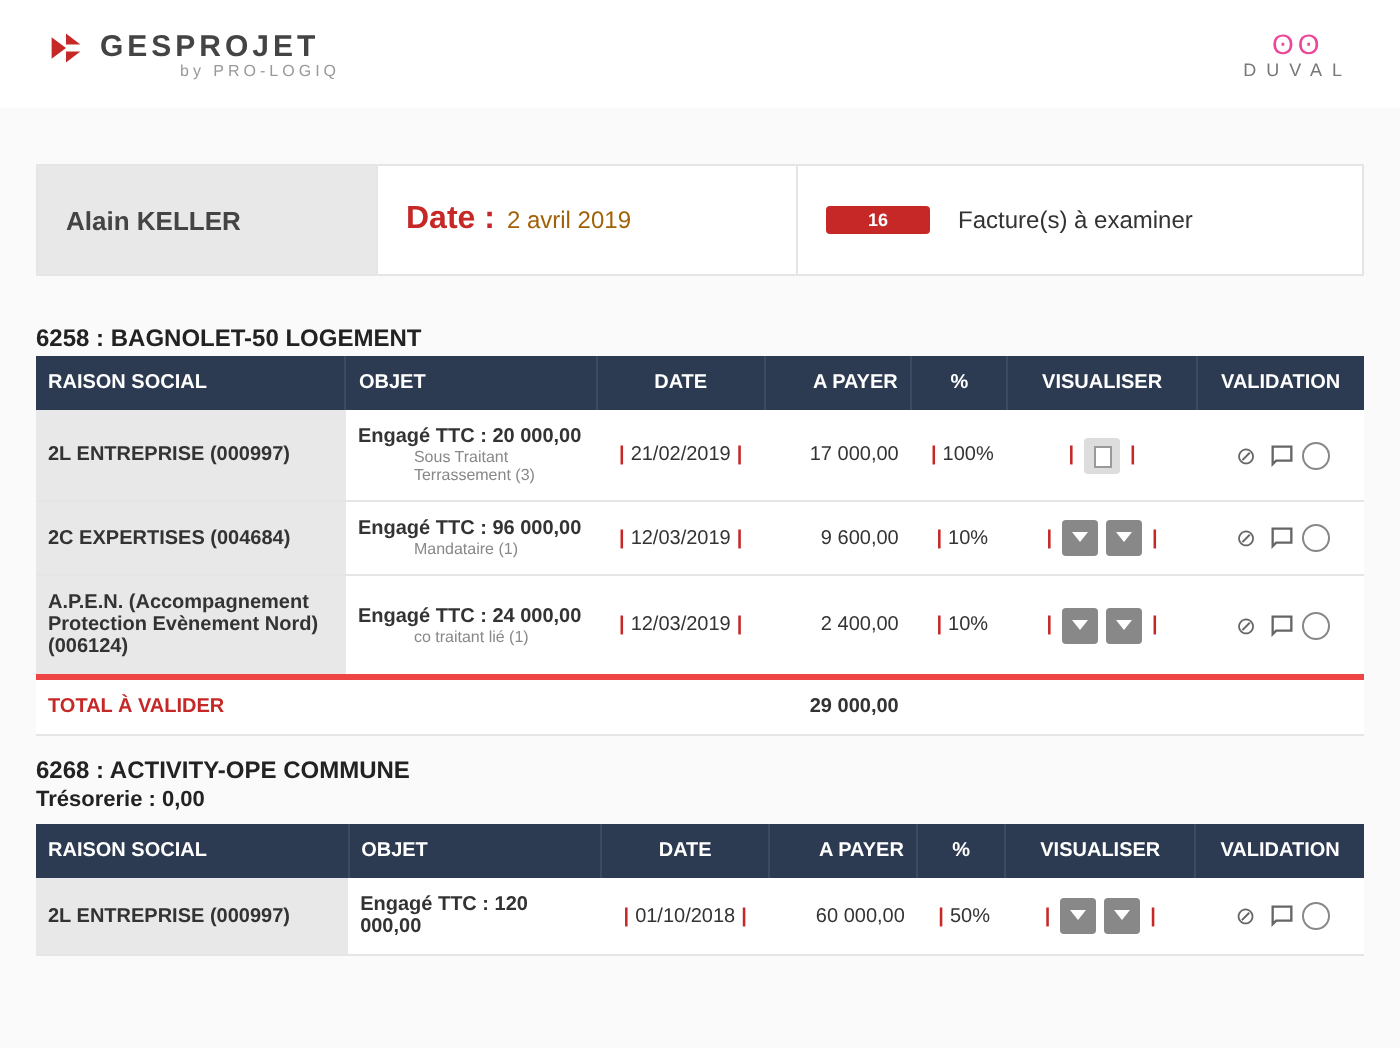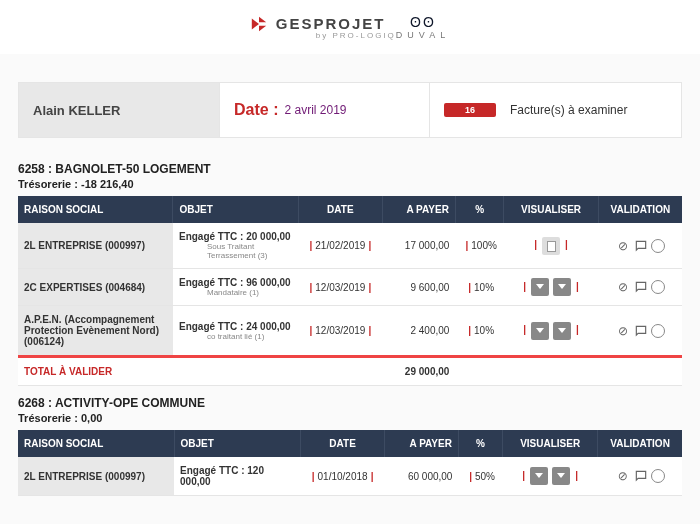--- a/index.html
+++ b/index.html
@@ -5,52 +5,52 @@
   * { box-sizing: border-box; margin: 0; padding: 0; }
   body {
     font-family: -apple-system, BlinkMacSystemFont, "Segoe UI", Arial, sans-serif;
     background: #fafafa;
     color: #333;
     font-size: 12px;
     width: 700px;
   }
   .top-header {
     display: flex;
-    justify-content: center;
+    justify-content: space-between;
     align-items: center;
     padding: 14px 24px 14px 24px;
     background: #fff;
   }
   .logo-left { display: flex; align-items: center; gap:8px;}
   .logo-mark { width:18px; height:18px; position:relative; }
   .logo-mark svg { display:block;}
   .logo-text { font-size: 15px; letter-spacing: 2px; color:#444; font-weight:600;}
   .logo-sub { font-size: 8px; letter-spacing:2px; color:#999; margin-left:26px; margin-top:-2px;padding-left:40px;}
   .logo-right { text-align:center; }
   .duval-logo { font-size:9px; letter-spacing:5px; color:#777; font-weight:500;}
-  .duval-mark { font-size:14px; color:#0f172a; letter-spacing:2px;}
+  .duval-mark { font-size:14px; color:#ec4899; letter-spacing:2px;}
   .info-bar {
     display:flex;
     margin: 28px 18px 14px 18px;
     border:1px solid #e5e5e5;
     background:#fff;
   }
   .info-cell {
     padding: 18px 14px;
     border-right:1px solid #e5e5e5;
     display:flex;
     align-items:center;
     gap:6px;
   }
-  .info-cell:first-child { background:#e8e8e8; width:201px; }
+  .info-cell:first-child { background:#e8e8e8; width:170px; }
   .info-cell:nth-child(2){ width:210px; }
   .info-cell:last-child { border-right:none; flex:1; }
   .user-name { font-size:13px; font-weight:600; color:#444;}
   .date-label { color:#c62828; font-weight:700; font-size:16px;}
-  .date-value { font-size:12px; color:#701a75; font-weight:500;text-align:right;}
+  .date-value { font-size:12px; color:#a16207; font-weight:500;text-align:right;}
   .count-badge {
     background:#c62828; color:#fff;
     font-size:9px; font-weight:700;
     padding:2px 21px; border-radius:2px; margin-right:8px;
   }
   .factures-label { font-size:12px; color:#333; font-weight:500;}
   .project-block { margin: 10px 18px 2px 18px;}
   .project-title { font-size:12px; font-weight:700; color:#222; margin-bottom:2px;}
   .treso-line { font-size:11px; font-weight:700; color:#222; margin-bottom:6px;}
   table.data { width:100%; border-collapse:collapse; }
@@ -147,21 +147,20 @@
   </div>
   <div class="info-cell">
     <span class="count-badge">16</span>
     <span class="factures-label">Facture(s) à examiner</span>
   </div>
 </div>
 
 <div id="projects-root" class="clipped" style="height:380px;">
     <div class="project-block">
       <div class="project-title">6258 : BAGNOLET-50 LOGEMENT</div>
-      <div class="treso-line">Trésorerie : -18 216,40</div>
       <table class="data">
         <thead>
           <tr>
             <th class="col-raison">RAISON SOCIAL</th>
             <th class="col-objet">OBJET</th>
             <th class="col-date" style="text-align:center">DATE</th>
             <th class="col-payer" style="text-align:right">A PAYER</th>
             <th class="col-pct" style="text-align:center">%</th>
             <th class="col-vis" style="text-align:center">VISUALISER</th>
             <th class="col-val" style="text-align:center">VALIDATION</th>

